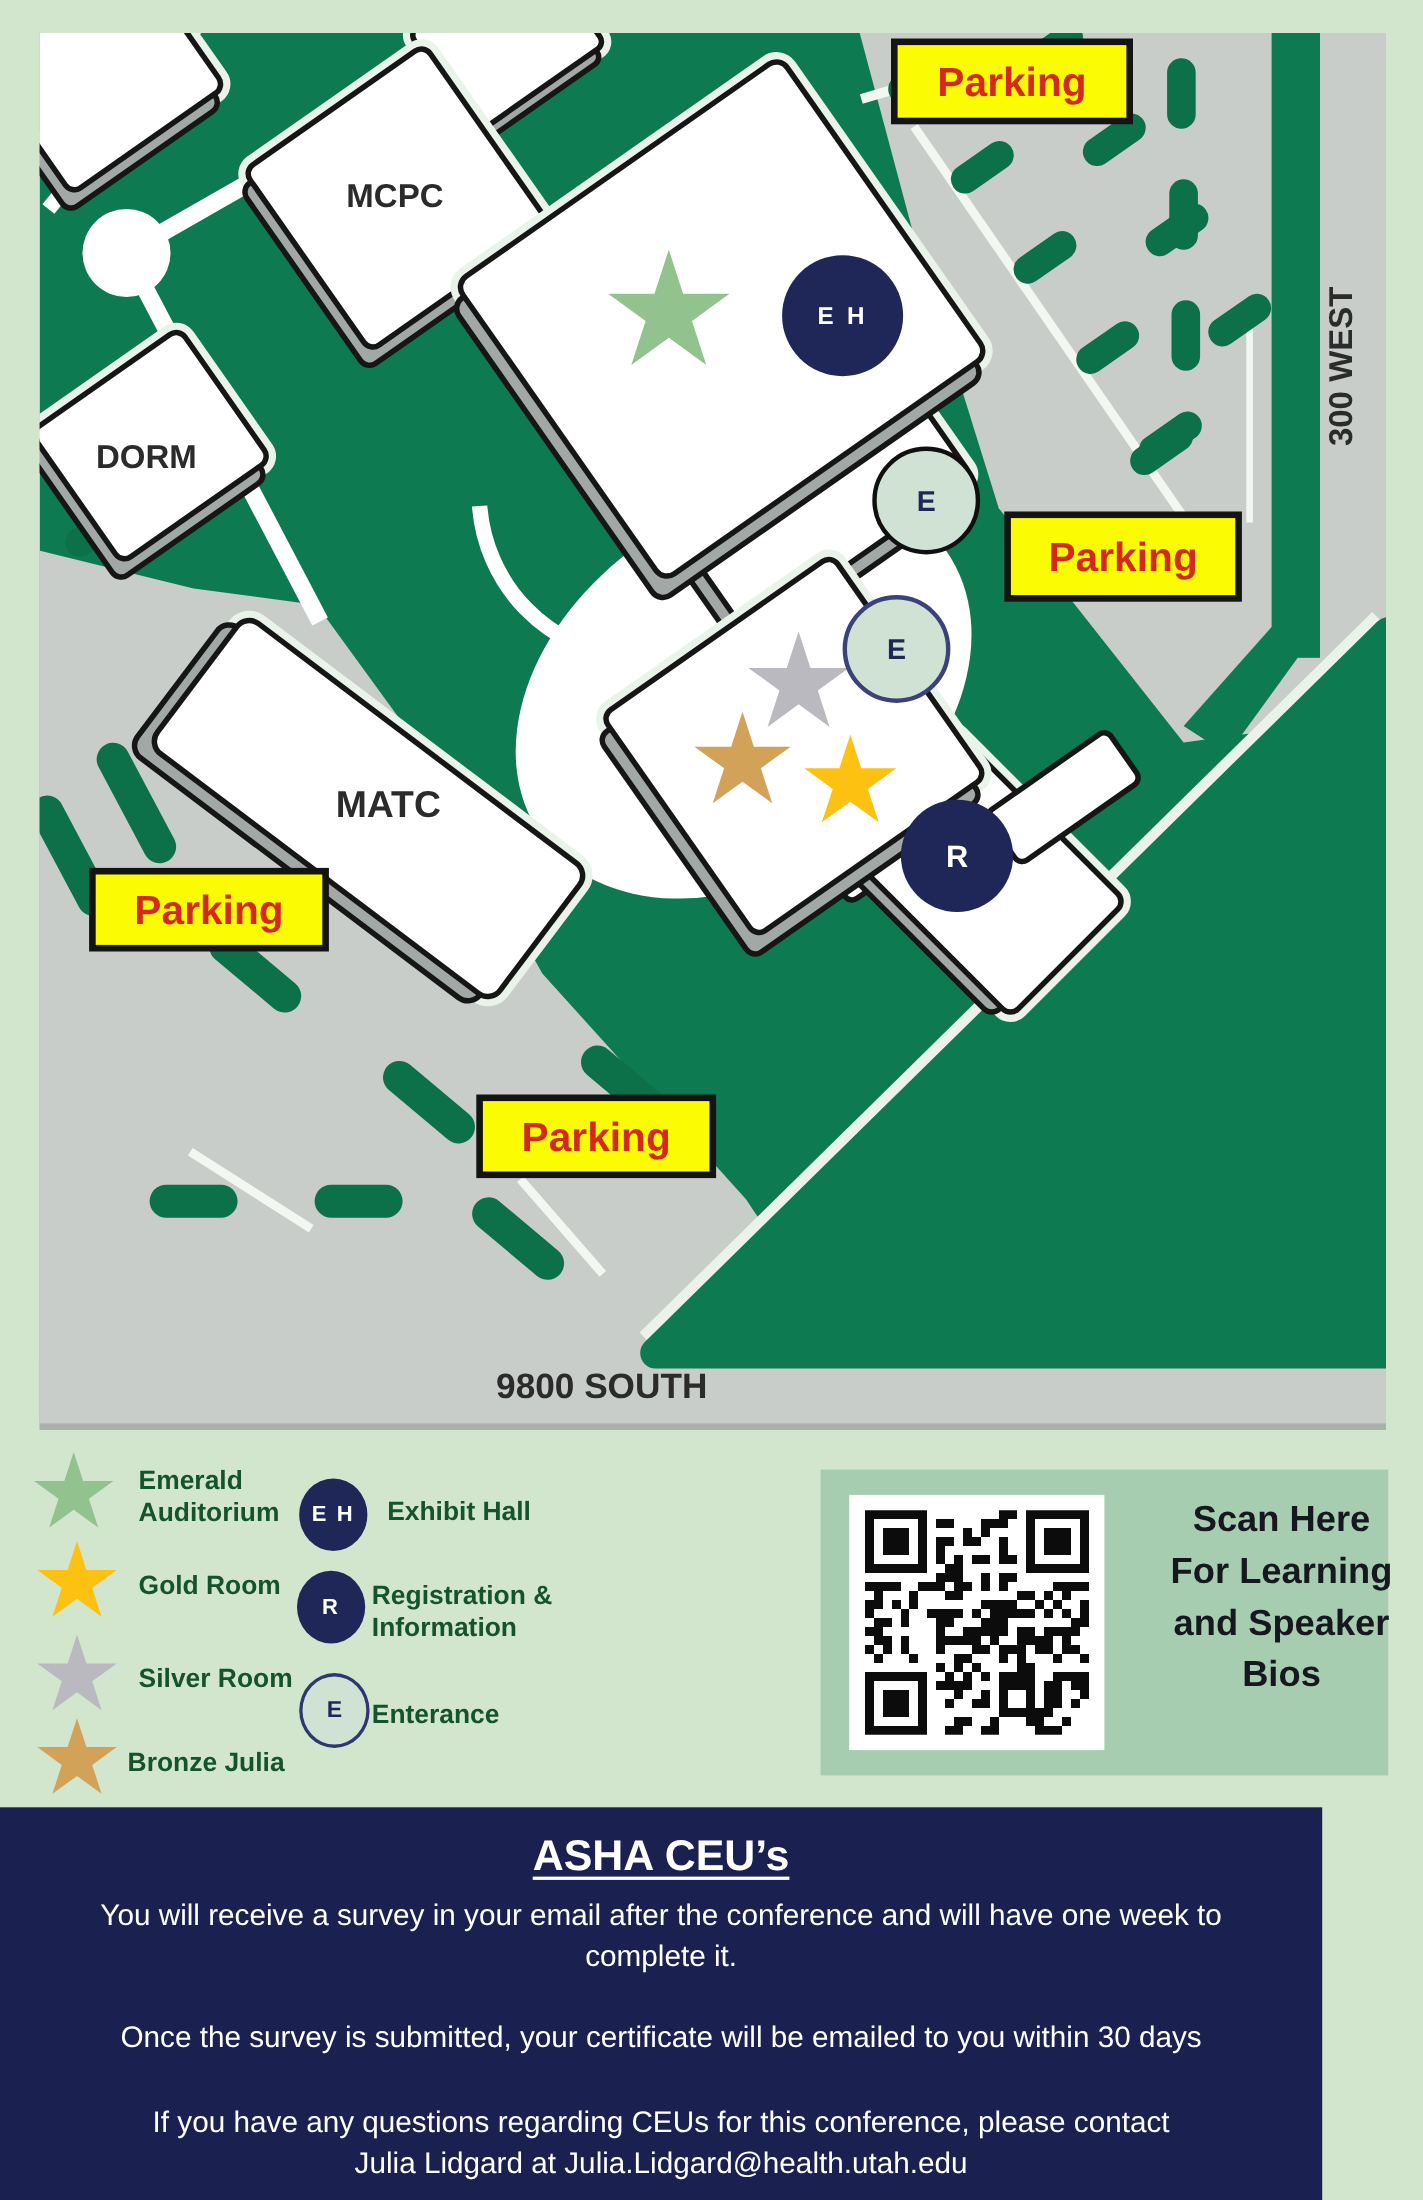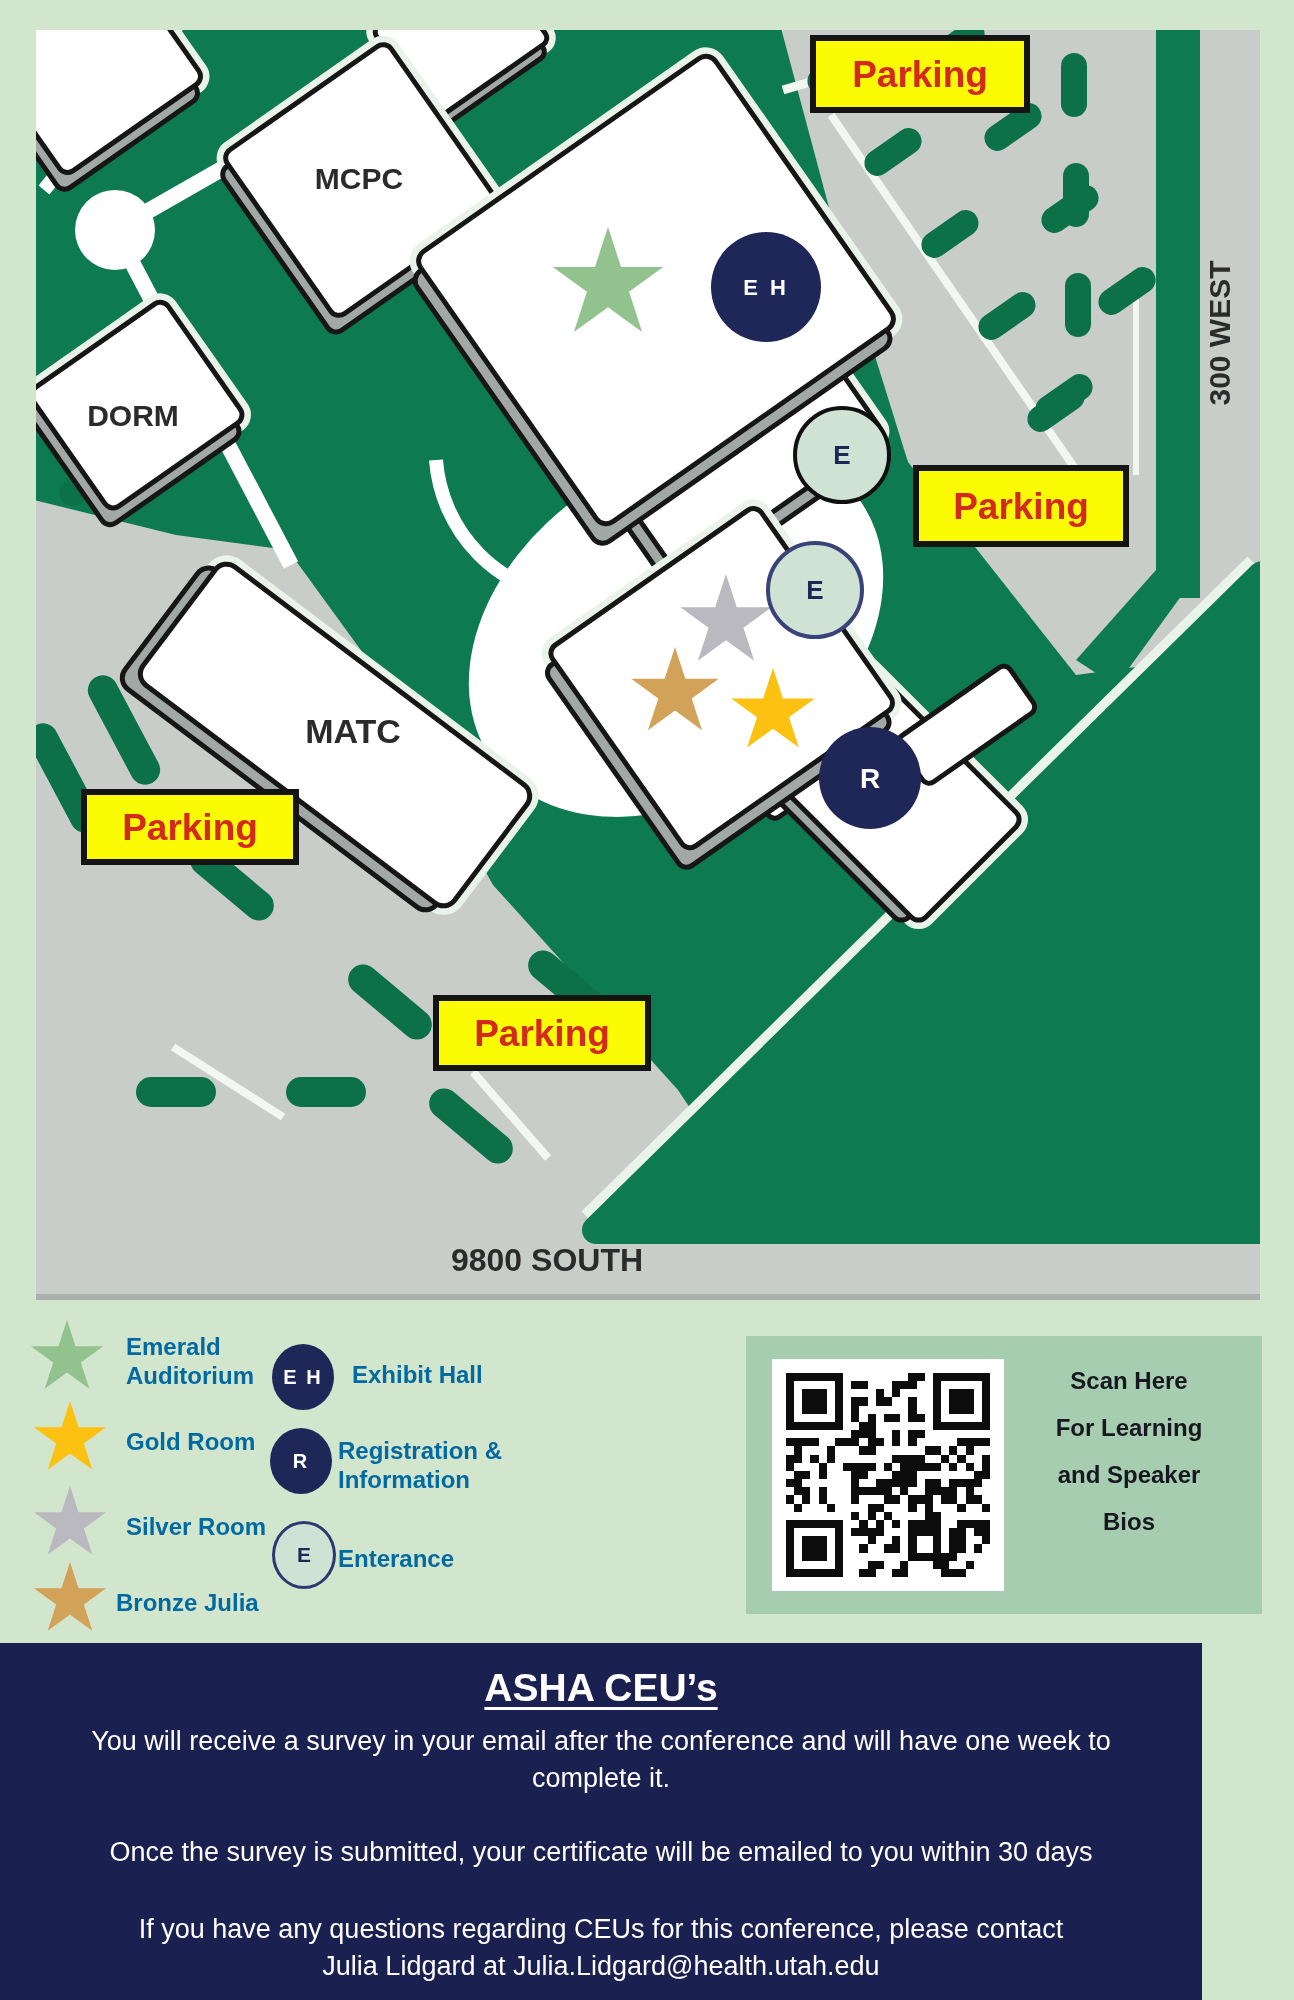--- a/index.html
+++ b/index.html
@@ -11,30 +11,30 @@
   .bldg-halo{fill:none;stroke:#e9f3ea;stroke-width:18px;}
   .bldg-shadow{fill:#a2a8a6;stroke:#161616;stroke-width:5px;}
   .map-label{font-weight:bold;fill:#2b2b2b;}
   .sign-rect{stroke:#141414;stroke-width:6px;}
   .sign-text{font-weight:bold;font-size:37px;}
   .road{stroke:#ffffff;fill:none;}
   .lane{stroke:#f2f7f2;fill:none;}
   .dash{fill:#0c7149;}
   .mk-text{font-weight:bold;}
   
-  .legend-item-label{position:absolute;font-weight:bold;font-size:24px;line-height:29px;color:#0369a1;}
+  .legend-item-label{position:absolute;font-weight:bold;font-size:24px;line-height:29px;color:#14532d;}
   .lg-star{position:absolute;width:80px;height:80px;}
   .lg-circle{position:absolute;border-radius:50%;display:flex;align-items:center;justify-content:center;font-weight:bold;}
   .lg-circle.navy{width:62px;height:66px;background:#1e2758;color:#ffffff;font-size:20px;letter-spacing:2px;}
   .lg-circle.light{width:58px;height:62px;background:#cfe2d4;color:#1e2758;border:3px solid #2e3870;font-size:21px;}
   
   .qr-panel{position:absolute;left:746px;top:1336px;width:516px;height:278px;background:#a6cdb0;}
   .qr-box{position:absolute;left:26px;top:23px;width:232px;height:232px;background:#ffffff;}
   .qr-box svg{position:absolute;left:14px;top:14px;width:204px;height:204px;}
-  .qr-text{position:absolute;left:258px;top:21px;width:250px;text-align:center;font-weight:bold;font-size:24px;line-height:47px;color:#16171f;}
+  .qr-text{position:absolute;left:258px;top:21px;width:250px;text-align:center;font-weight:bold;font-size:33px;line-height:47px;color:#16171f;padding-left:36px;}
   
   .footer{position:absolute;left:0;top:1643px;width:1202px;height:357px;background:#1a2150;color:#ffffff;text-align:center;}
   .footer-title{margin-top:23px;font-size:39px;font-weight:bold;text-decoration:underline;text-underline-offset:6px;}
   .footer p{margin:10px auto;width:1170px;font-size:27px;line-height:37px;font-weight:400;}
   .fp1{margin-top:13px !important;}
   .fp2{margin-top:37px !important;}
   .fp3{margin-top:40px !important;}
 </style>
 </head>
 <body>

